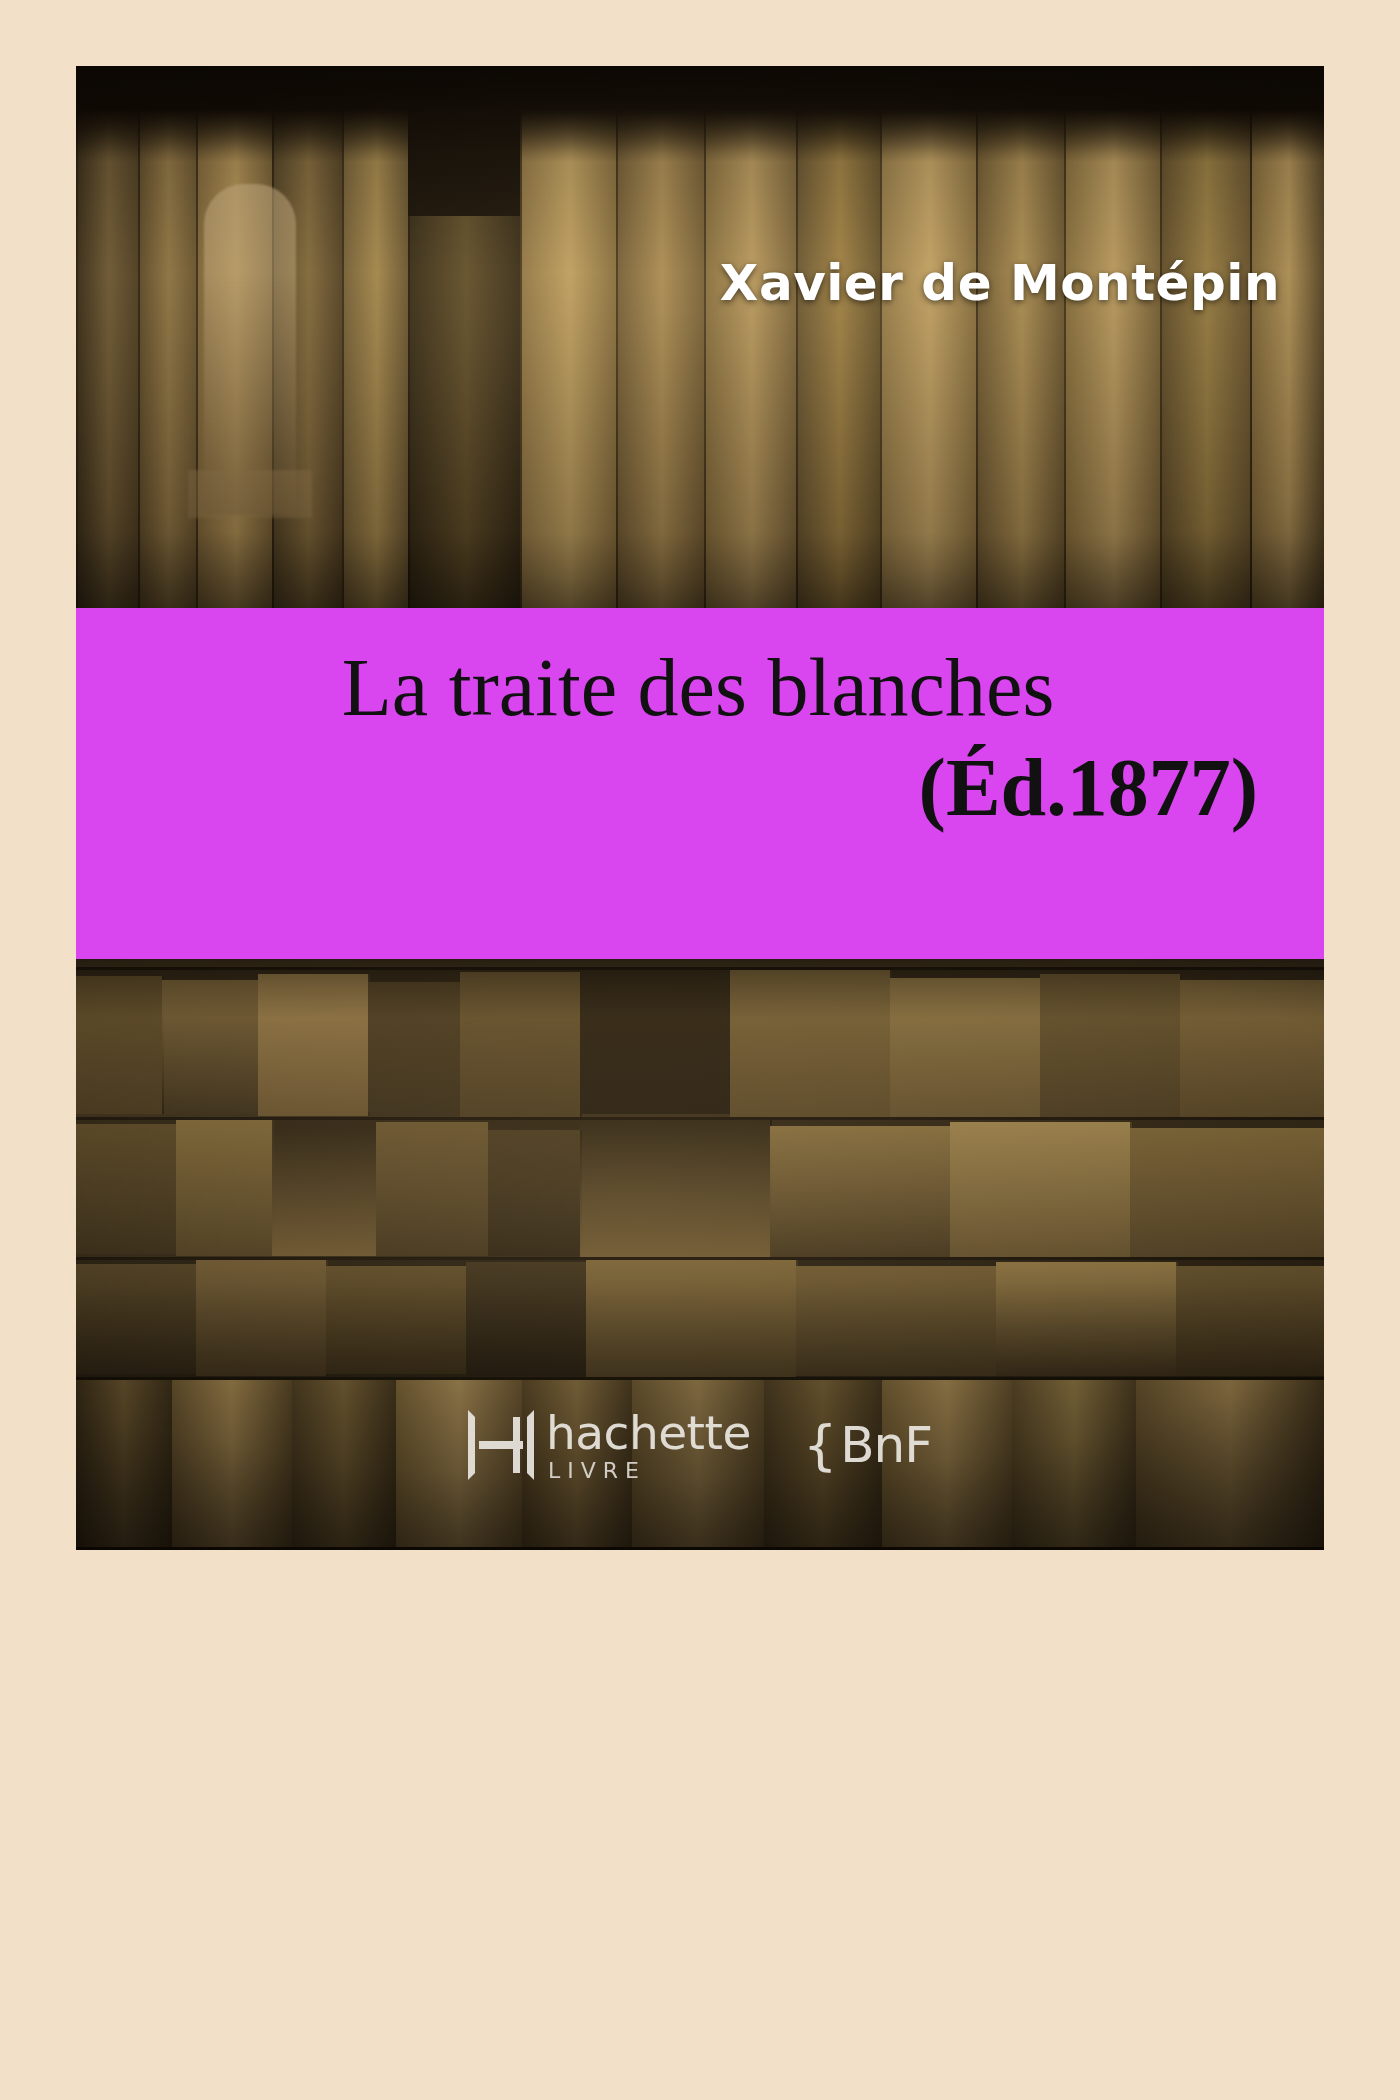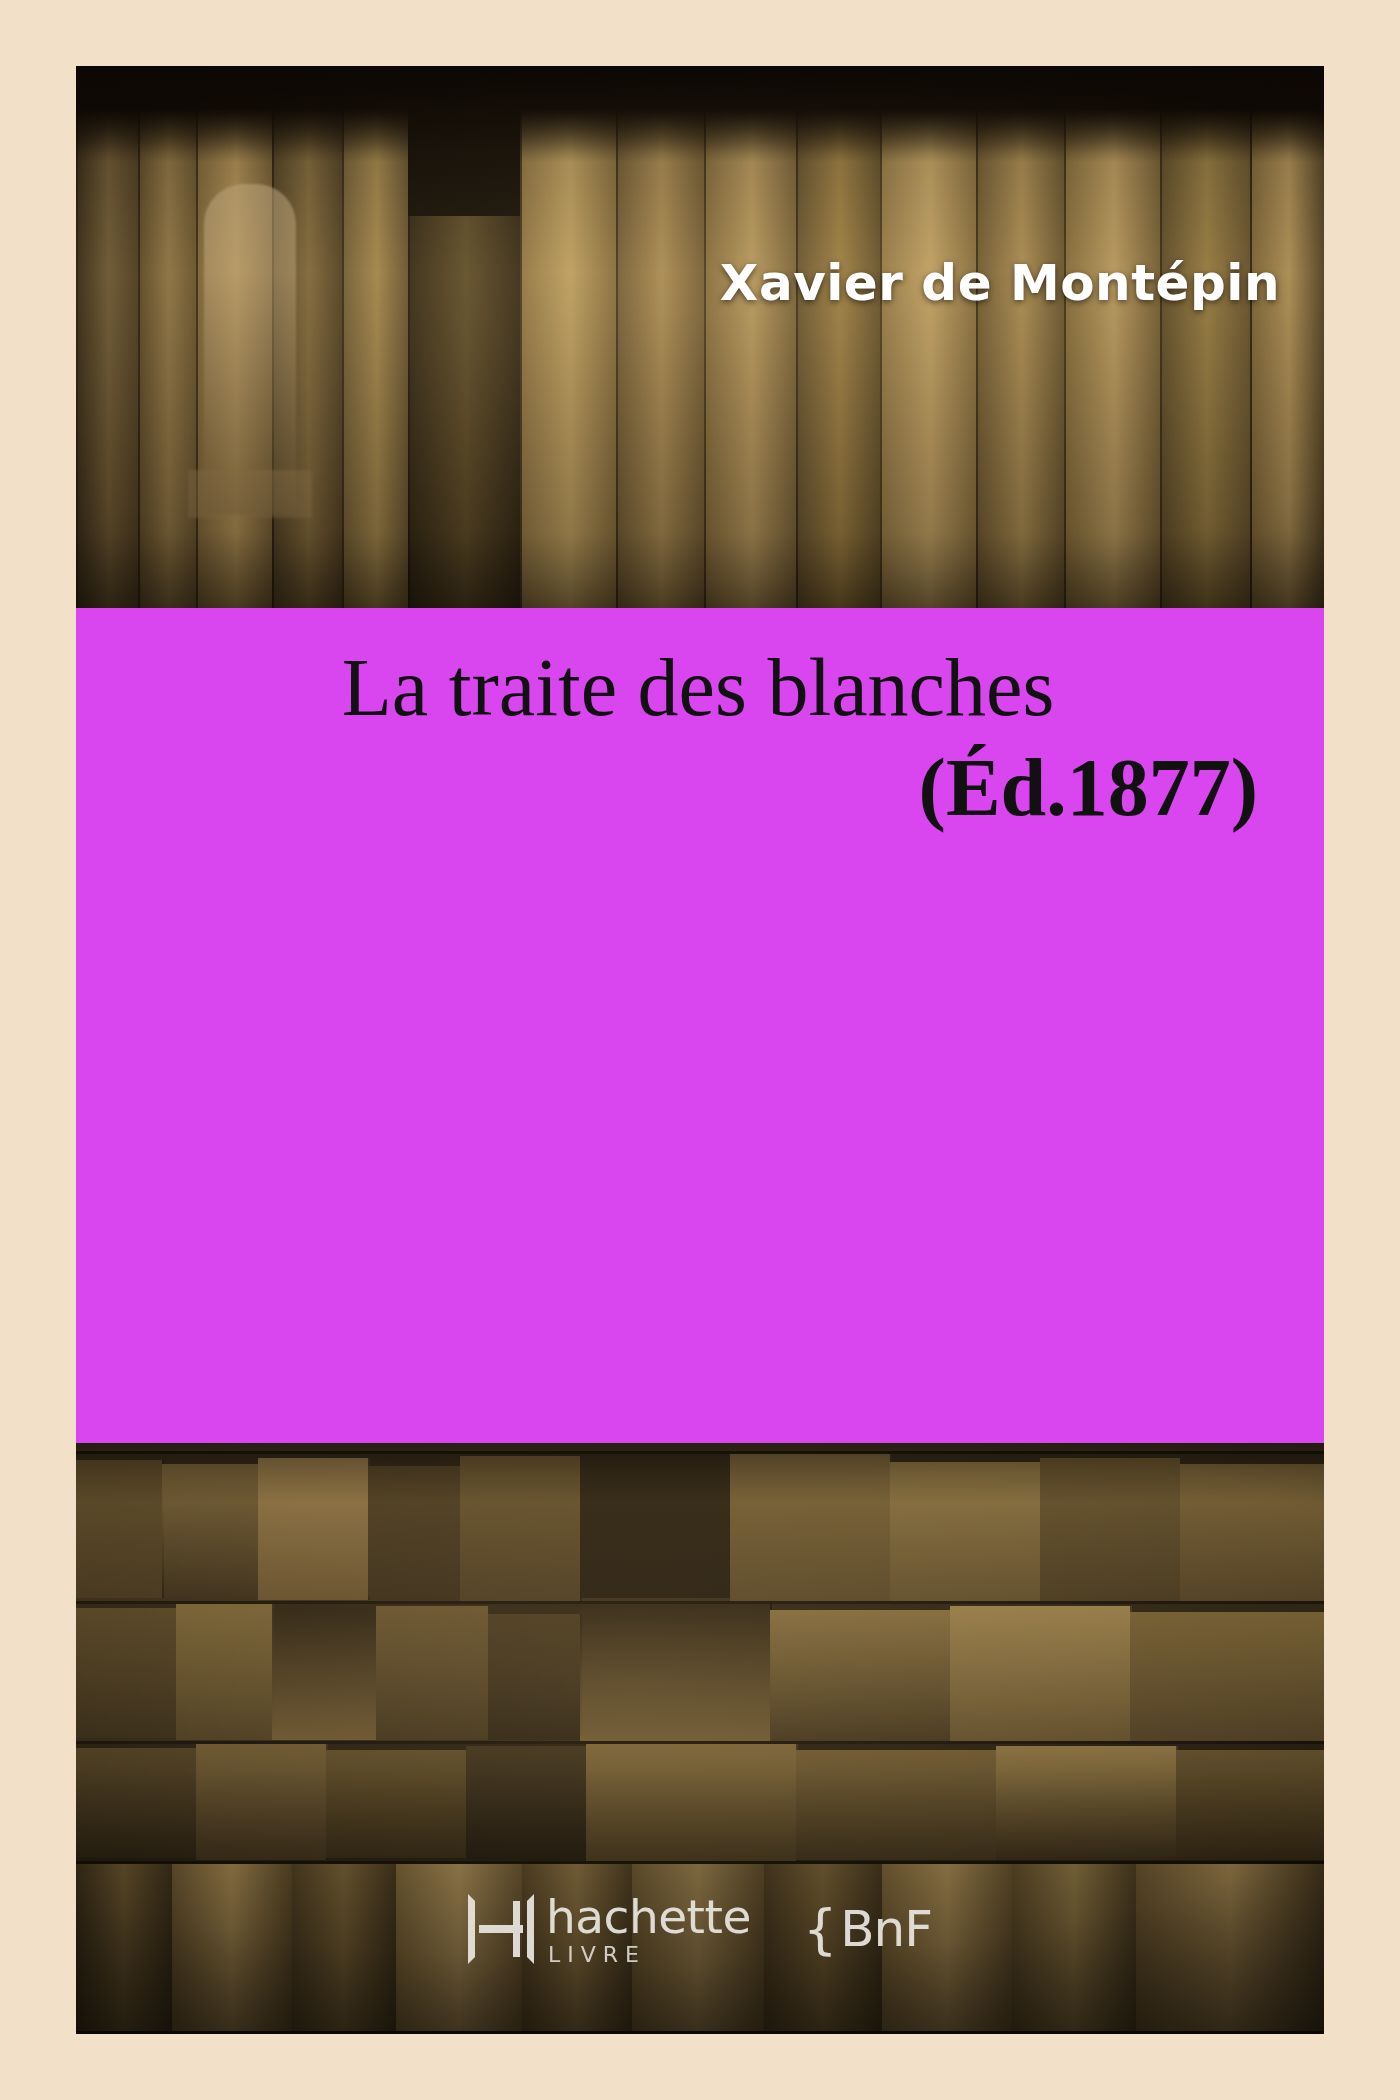--- a/index.html
+++ b/index.html
@@ -23,21 +23,21 @@
     height: 2100px;
     background: #f3e0c8;
   }
 
   
   .cover {
     position: absolute;
     left: 76px;
     top: 66px;
     width: 1248px;
-    height: 1968px;
+    height: 1484px;
     background: #ffffff;
     overflow: hidden;
   }
 
   
   .band-top {
     position: absolute;
     left: 0;
     top: 0;
     width: 100%;

